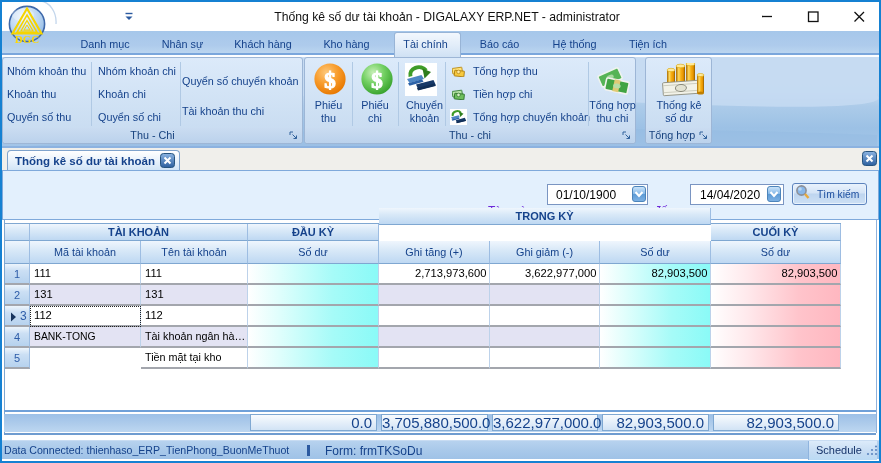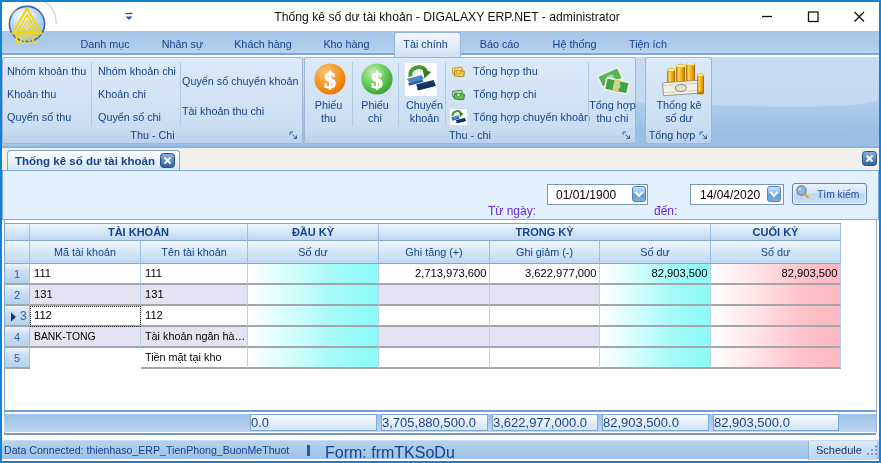--- a/index.html
+++ b/index.html
@@ -10,21 +10,21 @@
 .grp{top:57px;height:87px;border:1px solid #9db6d6;border-radius:3px;background:linear-gradient(#dceafa,#cfe1f4 58%,#c6daf0)}
 .glabel{position:absolute;left:0;bottom:0;height:15px;width:100%;background:linear-gradient(#cadcf1,#bbd2ec);border-radius:0 0 3px 3px;color:#17427e;font-size:10.8px;text-align:center;line-height:14px}
 .glink{position:absolute;font-size:10.8px;color:#15428b;white-space:nowrap}
 .vsep{position:absolute;width:1px;background:#b0c9e4}
 .blabel{position:absolute;text-align:center;font-size:10.8px;color:#15428b;line-height:13px}
 .flabel{font-size:12px;color:#6d28d9;top:204px;white-space:nowrap}
 .hcell{background:linear-gradient(#eff6fd,#d9e9f8 40%,#bed8f2);border-right:1px solid #9dbde2;border-bottom:1px solid #7fa7d1;color:#15428b;font-size:10.8px;text-align:center}
 .cell{font-size:11.2px;color:#000;border-right:1px solid #bdd2ea;border-bottom:2px solid #a3a6ad;line-height:19px;white-space:nowrap;overflow:hidden;text-overflow:ellipsis;padding-left:4px}
 .num{text-align:right;padding-right:2.5px;padding-left:0}
 .ind{background:linear-gradient(#edf5fc,#cbdff4 35%,#b6d2ee);border-right:1px solid #9dbde2;border-bottom:2px solid #a3a6ad;color:#2d5ca8;font-size:11px;text-align:center;line-height:19px}
-.sbox{top:414px;height:17px;background:linear-gradient(#f8fbfe,#d2e3f5);border:1px solid #7fa8d2;font-size:13px;color:#15428b;text-align:left;line-height:15px;padding-right:4px}
+.sbox{top:414px;height:17px;background:linear-gradient(#f8fbfe,#d2e3f5);border:1px solid #7fa8d2;font-size:15px;color:#15428b;text-align:right;line-height:15px;padding-right:4px}
 </style></head>
 <body>
 <div id="win">
 
 <div class="a" style="left:0;top:0;width:881px;height:31px;background:#fff"></div>
 <div class="a" style="left:0;top:10px;width:881px;padding-left:13px;text-align:center;font-size:12.2px;color:#111">Thống kê số dư tài khoản - DIGALAXY ERP.NET - administrator</div>
 <svg class="a" style="left:702px;top:0" width="179" height="31">
 <line x1="60" y1="16.5" x2="70" y2="16.5" stroke="#111" stroke-width="1.3"></line>
 <rect x="106.5" y="12" width="9.5" height="9.5" fill="none" stroke="#111" stroke-width="1.3"></rect>
 <path d="M152.5 12 L162 21.5 M162 12 L152.5 21.5" stroke="#111" stroke-width="1.3"></path>
@@ -127,21 +127,21 @@
 <rect x="0.5" y="2" width="12" height="7" rx="0.5" fill="#ffe27a" stroke="#b8860b" stroke-width="1" transform="rotate(-8 6 5)"></rect>
 <rect x="3" y="5.5" width="12" height="7" rx="0.5" fill="#f7c93e" stroke="#a87607" stroke-width="1" transform="rotate(6 9 9)"></rect>
 <circle cx="8" cy="7" r="2.2" fill="#ffeaa0" stroke="#a87607" stroke-width="0.8"></circle>
 </svg>
 <div class="glink" style="left:168px;top:7px">Tổng hợp thu</div>
 <svg style="position:absolute;left:146.5px;top:31px" width="13" height="11" viewBox="0 0 16 13">
 <rect x="0.5" y="2" width="12" height="7" rx="0.5" fill="#b8e3a8" stroke="#2f7a2c" stroke-width="1" transform="rotate(-8 6 5)"></rect>
 <rect x="3" y="5.5" width="12" height="7" rx="0.5" fill="#6fbf5e" stroke="#256b22" stroke-width="1" transform="rotate(6 9 9)"></rect>
 <circle cx="8" cy="7" r="2.2" fill="#d8f0c8" stroke="#256b22" stroke-width="0.8"></circle>
 </svg>
-<div class="glink" style="left:168px;top:30px">Tổng hợp chi</div>
+<div class="glink" style="left:168px;top:30px">Tiền hợp chi</div>
 <div style="position:absolute;left:145px;top:51px;width:17px;height:16px;background:#fff"></div>
 <svg style="position:absolute;left:145px;top:51px" width="17" height="16">
 <g transform="scale(0.52)">
           <path d="M5.5 13.5 A 8.6 7.6 0 0 1 21 7.5" stroke="#3f9c28" stroke-width="4" fill="none"></path>
 <path d="M17.5 5.5 L26 9 L19.5 15.5 Z" fill="#2e7d1e"></path>
 <polygon points="2,16 16.5,12 19,16 4.5,20" fill="#4e86c4"></polygon>
 <polygon points="3,20.3 17,16.3 18.5,18.8 4.5,22.8" fill="#2c62a8"></polygon>
 <polygon points="11,21.5 28.5,17 31,22.5 13.5,27" fill="#173968"></polygon>
 <polygon points="12,25 29.5,20.5 30.5,23 13,27.5" fill="#102e56"></polygon>
         </g>
@@ -209,21 +209,21 @@
       <rect x="0.5" y="0.5" width="14" height="14" rx="3" fill="url(#xb)" stroke="#27547e"></rect>
       <path d="M4.5 4.5 L10.5 10.5 M10.5 4.5 L4.5 10.5" stroke="#fff" stroke-width="2"></path>
     </svg>
 <svg class="a" style="left:862px;top:151px" width="15" height="15">
       <rect x="0.5" y="0.5" width="14" height="14" rx="3" fill="url(#xb)" stroke="#27547e"></rect>
       <path d="M4.5 4.5 L10.5 10.5 M10.5 4.5 L4.5 10.5" stroke="#fff" stroke-width="2"></path>
     </svg>
 <div class="a" style="left:2px;top:170px;width:877px;height:50px;background:#e3f0fd;border:1.5px solid #7fa9db"></div>
 <div class="a flabel" style="left:488px">Từ ngày:</div>
 <div class="a" style="left:547px;top:184px;width:101px;height:20.5px;background:#fff;border:1px solid #7a95c2"></div>
-<div class="a" style="left:556px;top:188px;font-size:12px;color:#000">01/01/1900</div>
+<div class="a" style="left:556px;top:188px;font-size:12px;color:#000">01/10/1900</div>
 <div class="a flabel" style="left:654px">đến:</div>
 <div class="a" style="left:690px;top:184px;width:94px;height:20.5px;background:#fff;border:1px solid #7a95c2"></div>
 <div class="a" style="left:700px;top:188px;font-size:12px;color:#000">14/04/2020</div>
 <svg class="a" style="left:632px;top:186px" width="15" height="16.5">
       <defs>
         <linearGradient id="da632" x1="0" y1="0" x2="0" y2="1">
           <stop offset="0" stop-color="#cfe6fa"></stop>
           <stop offset="0.5" stop-color="#84b8e8"></stop>
           <stop offset="0.52" stop-color="#5c9bd6"></stop>
           <stop offset="1" stop-color="#7fb2e4"></stop>
@@ -250,21 +250,21 @@
       <circle cx="5" cy="5" r="1.8" fill="#b8d8f4"></circle>
       <line x1="10" y1="10" x2="13.5" y2="14" stroke="#e8a93c" stroke-width="2.4"></line>
     </svg>
 <div class="a" style="left:817px;top:189px;font-size:10.3px;color:#1e50a0">Tìm kiếm</div>
 <div class="a" style="left:4px;top:220px;width:872px;height:213px;background:#fff;border-left:1px solid #7fa7d1"></div>
 <div class="a" style="left:875.5px;top:220px;width:1.5px;height:213px;background:#8fb2dc"></div>
 <div class="a" style="left:5px;top:223px;width:836px;height:1px;background:#7fa7d1"></div>
 <div class="a hcell" style="left:5px;top:224px;width:25px;height:17px"></div>
 <div class="a hcell" style="left:30px;top:224px;width:218px;height:17px;font-weight:bold;font-size:11px;line-height:17px">TÀI KHOẢN</div>
 <div class="a hcell" style="left:248px;top:224px;width:131px;height:17px;font-weight:bold;font-size:11px;line-height:17px">ĐẦU KỲ</div>
-<div class="a hcell" style="left:379px;top:224px;width:332px;height:17px;font-weight:bold;font-size:11px;line-height:17px">TRONG KỲ</div>
+<div class="a hcell" style="left:379px;top:208px;width:332px;height:17px;font-weight:bold;font-size:11px;line-height:17px">TRONG KỲ</div>
 <div class="a hcell" style="left:711px;top:224px;width:130px;height:17px;font-weight:bold;font-size:11px;line-height:17px">CUỐI KỲ</div>
 <div class="a hcell" style="left:5px;top:241px;width:25px;height:23px"></div>
 <div class="a hcell" style="left:30px;top:241px;width:111px;height:23px;line-height:22px">Mã tài khoản</div>
 <div class="a hcell" style="left:141px;top:241px;width:107px;height:23px;line-height:22px">Tên tài khoản</div>
 <div class="a hcell" style="left:248px;top:241px;width:131px;height:23px;line-height:22px">Số dư</div>
 <div class="a hcell" style="left:379px;top:241px;width:111px;height:23px;line-height:22px">Ghi tăng (+)</div>
 <div class="a hcell" style="left:490px;top:241px;width:110px;height:23px;line-height:22px">Ghi giảm (-)</div>
 <div class="a hcell" style="left:600px;top:241px;width:111px;height:23px;line-height:22px">Số dư</div>
 <div class="a hcell" style="left:711px;top:241px;width:130px;height:23px;line-height:22px">Số dư</div>
 <div class="a ind" style="left:5px;top:264px;width:25px;height:21px;line-height:20px">1</div>
@@ -314,21 +314,21 @@
 <div class="a" style="left:4px;top:413.5px;width:872px;height:18px;background:linear-gradient(#9cc0e7,#b0cdec 60%,#bdd7f1)"></div>
 <div class="a" style="left:4px;top:433px;width:872px;height:1.5px;background:#6f9cd0"></div>
 <div class="a sbox" style="left:250px;width:127px">0.0</div>
 <div class="a sbox" style="left:381px;width:107px">3,705,880,500.0</div>
 <div class="a sbox" style="left:492px;width:106px">3,622,977,000.0</div>
 <div class="a sbox" style="left:602px;width:107px">82,903,500.0</div>
 <div class="a sbox" style="left:713px;width:126px">82,903,500.0</div>
 <div class="a" style="left:0;top:439.5px;width:881px;height:19.5px;background:linear-gradient(#b7d2ee,#a9c9ea 50%,#9fc2e7);border-top:1px solid #c8dcf2;font-size:12.7px;color:#15428b">
 <span style="position:absolute;left:4px;top:3px;font-size:10.6px">Data Connected: thienhaso_ERP_TienPhong_BuonMeThuot</span>
 <span style="position:absolute;left:307px;top:4px;width:2.5px;height:11px;background:#2c5aa0"></span>
-<span style="position:absolute;left:325px;top:3px;font-size:16px">Form: frmTKSoDu</span>
+<span style="position:absolute;left:325px;top:3px;font-size:12px">Form: frmTKSoDu</span>
 <span style="position:absolute;left:809px;top:0;width:68px;height:19.5px;background:linear-gradient(#dcebfa,#c6dcf3 60%,#badaf4)"></span>
 <span style="position:absolute;left:807.5px;top:0;width:1px;height:19.5px;background:#8fb4de"></span>
 <span style="position:absolute;left:816px;top:3px;font-size:11px;color:#17356b">Schedule</span>
 <svg style="position:absolute;right:3px;bottom:3px" width="12" height="11">
         <g fill="#5e87c0">
           <circle cx="10" cy="9" r="1.1"></circle>
           <circle cx="10" cy="5" r="1.1"></circle>
           <circle cx="10" cy="1.5" r="1.1"></circle>
           <circle cx="6" cy="9" r="1.1"></circle>
           <circle cx="6" cy="5" r="1.1"></circle>

